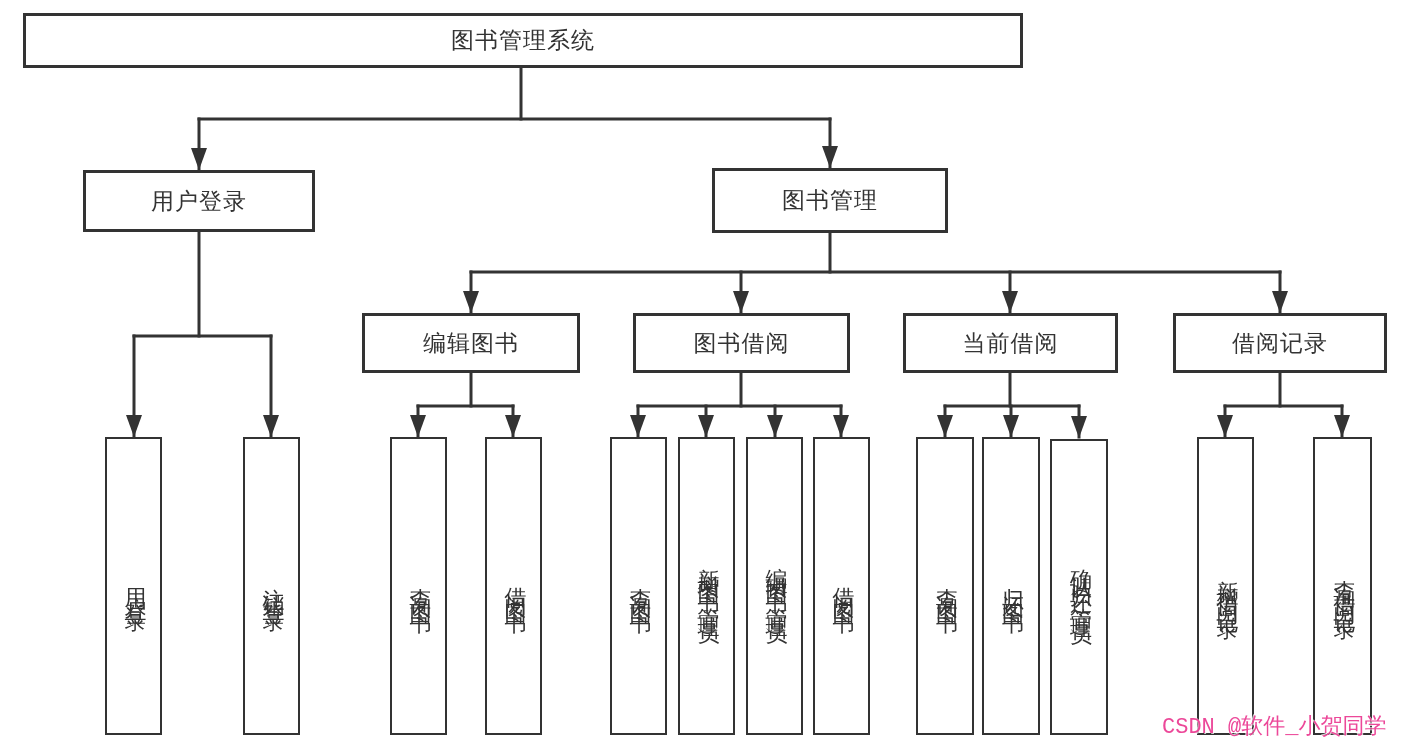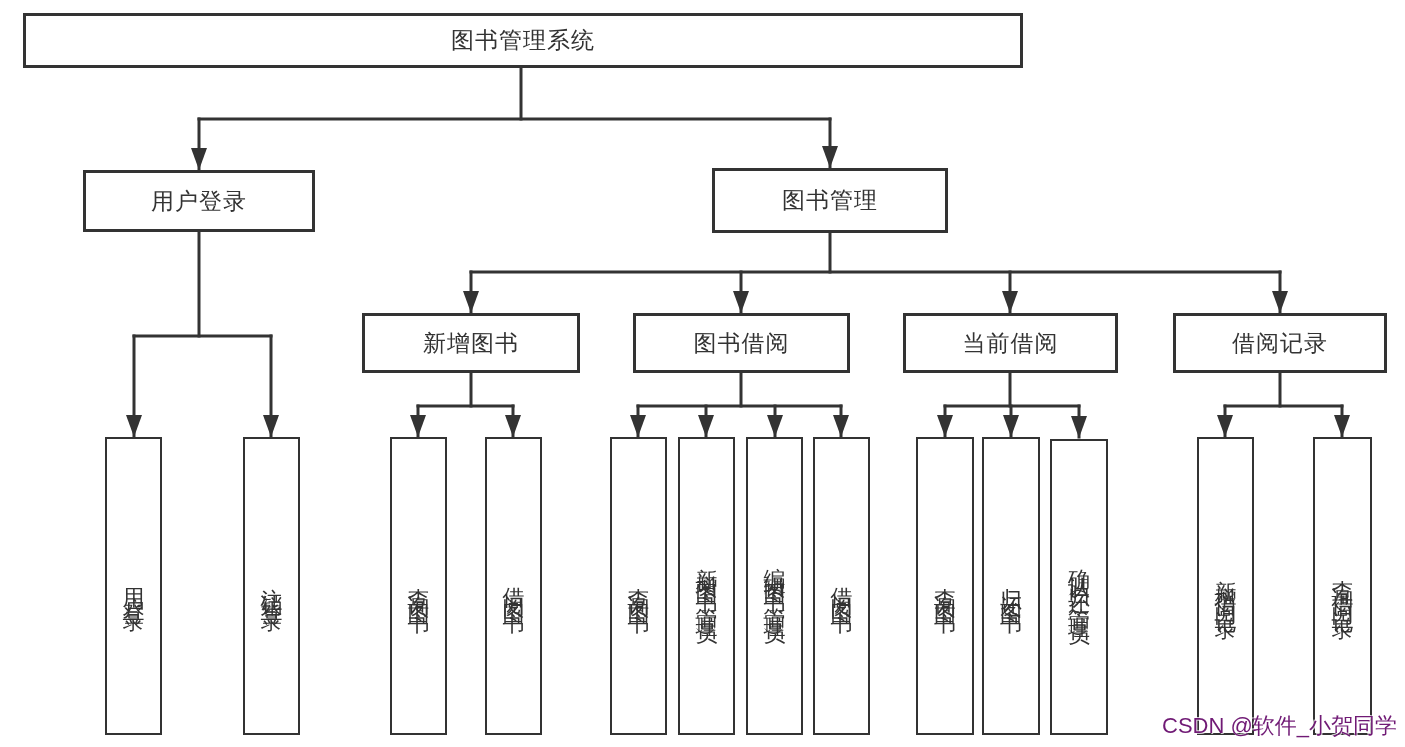--- a/index.html
+++ b/index.html
@@ -1,21 +1,21 @@
 <!DOCTYPE html>
 <html><head>
 <meta charset="utf-8">
 <style>
   html, body { margin: 0; padding: 0; background: #fff; }
   .canvas {
     position: relative;
     width: 1405px;
     height: 747px;
     background: #ffffff;
-    font-family: Liberation Sans, sans-serif;
+    font-family: Liberation Mono, monospace;
     overflow: hidden;
   }
   .connectors { position: absolute; left: 0; top: 0; }
   .hbox {
     position: absolute;
     box-sizing: border-box;
     border: 3px solid #333333;
     background: #ffffff;
     display: flex;
     align-items: center;
@@ -42,21 +42,21 @@
     text-orientation: mixed;
     font-size: 22px;
     letter-spacing: 8px;
     line-height: 1.1;
   }
   .watermark {
     position: absolute;
     left: 1162px;
     top: 711px;
     font-size: 22px;
-    color: #701a75;
+    color: #ec4899;
     white-space: nowrap;
     z-index: 10;
     text-shadow: 1px 1px 0 rgba(255,255,255,0.75), -1px -1px 0 rgba(255,255,255,0.75);
   }
 </style>
 </head>
 <body>
 
 <div class="canvas">
 
@@ -115,21 +115,21 @@
   </div>
 
   <div class="hbox" style="left:83px; top:170px; width:232px; height:62px">
     <span>用户登录</span>
   </div>
   <div class="hbox" style="left:712px; top:168px; width:236px; height:65px">
     <span>图书管理</span>
   </div>
 
   <div class="hbox" style="left:362px; top:313px; width:218px; height:60px">
-    <span>新增图书</span>
+    <span>编辑图书</span>
   </div>
   <div class="hbox" style="left:903px; top:313px; width:215px; height:60px">
     <span>当前借阅</span>
   </div>
   <div class="hbox" style="left:633px; top:313px; width:217px; height:60px">
     <span>图书借阅</span>
   </div>
   <div class="hbox" style="left:1173px; top:313px; width:214px; height:60px">
     <span>借阅记录</span>
   </div>

